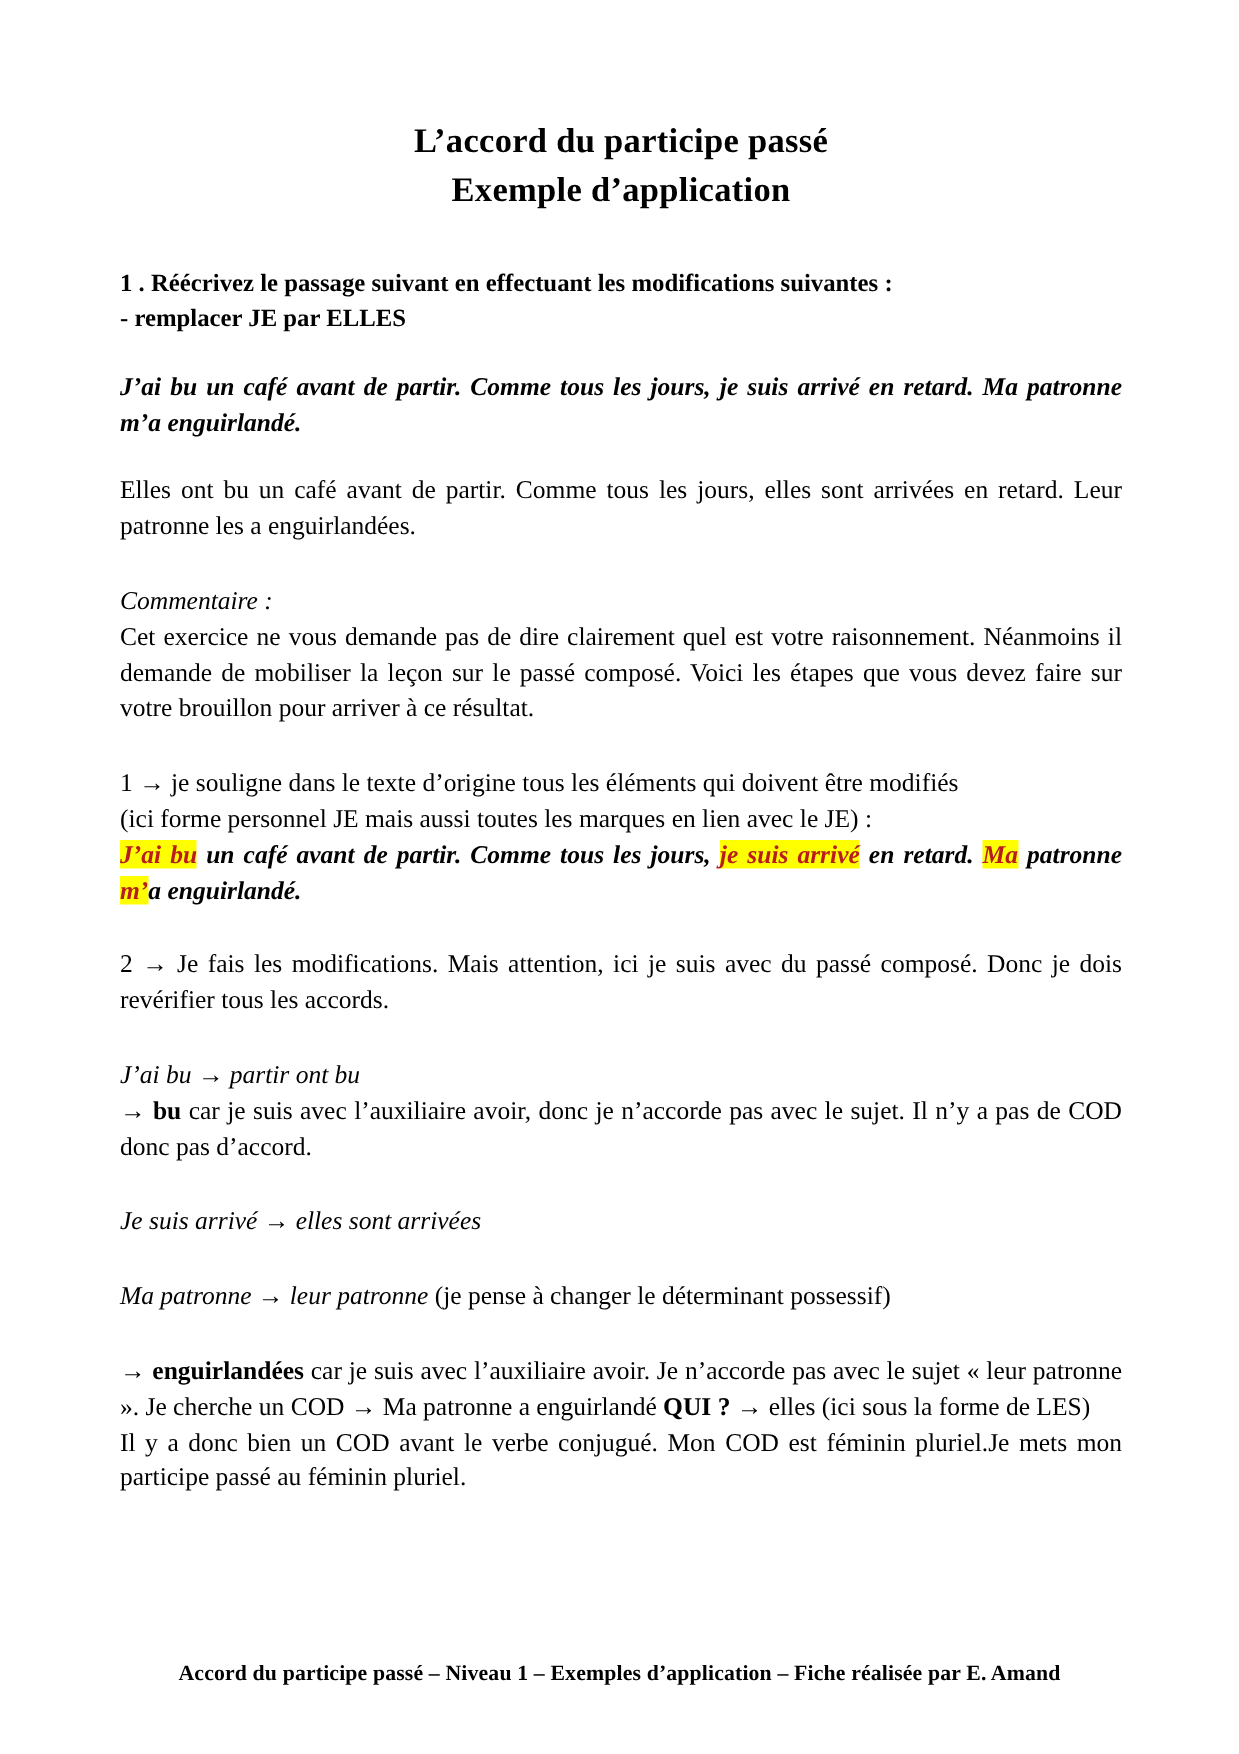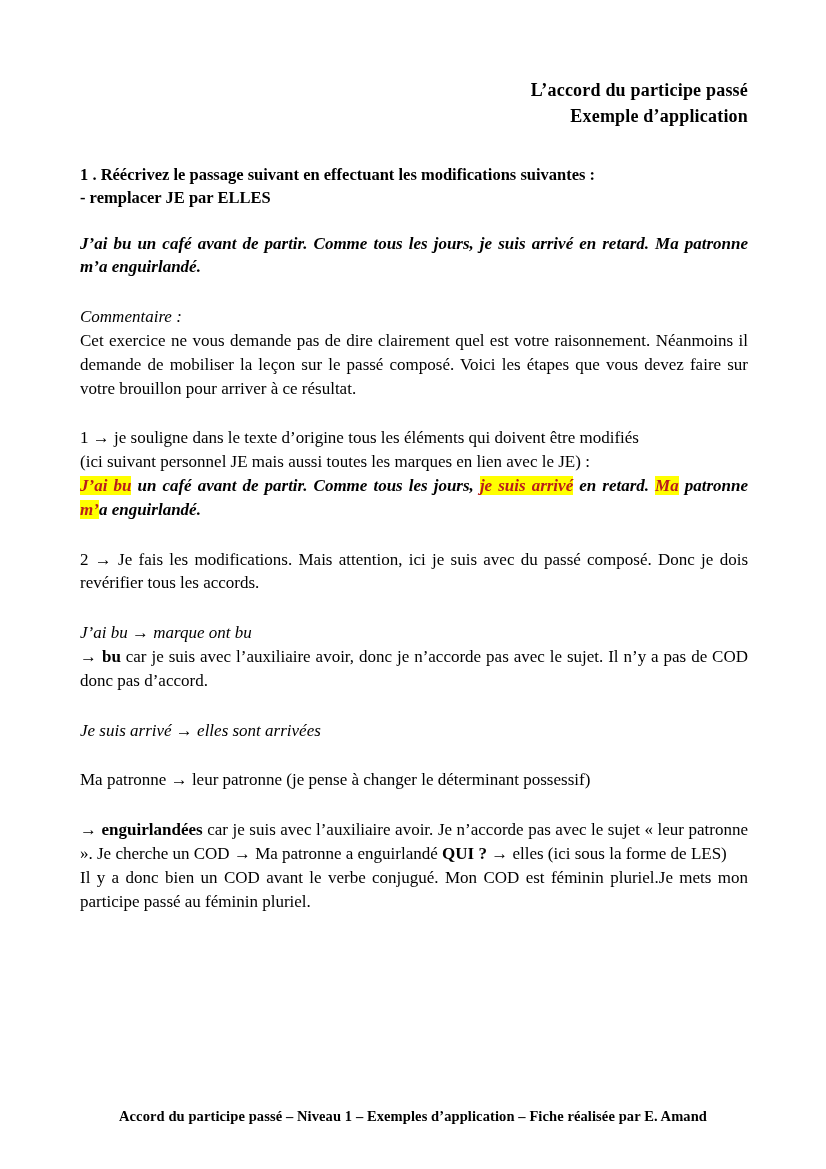--- a/index.html
+++ b/index.html
@@ -21,23 +21,23 @@
     background: #ffffff;
   }
   .content {
     position: absolute;
     left: 80px;
     top: 0;
     width: 668px;
   }
   .title-block {
     margin-top: 78px;
-    text-align: right;
+    text-align: center;
     font-weight: bold;
-    font-size: 18px;
+    font-size: 23px;
     line-height: 1.42;
     letter-spacing: 0.2px;
   }
   .title-line { display: block; }
 
   .block {
     text-align: justify;
     font-size: 17px;
     line-height: 1.40;
   }
@@ -79,21 +79,21 @@
     font-style: italic;
     text-align: justify;
     margin-top: 0;
   }
   mark {
     background: #ffff00;
     color: #b91c1c;
     padding: 0;
     margin-top: 23px;
   }
-  .ital { }
+  .ital { font-style: italic; }
   .bold { font-weight: bold; }
   .lineblock { display: block; text-align: left; }
 
   .sec { margin-top: 26px; }
   .sec .head {
     display: block;
     font-style: italic;
     text-align: left;
   }
   .sec .body { display: block; text-align: justify; }
@@ -120,37 +120,38 @@
       <span class="title-line">Exemple d’application</span>
     </div>
 
     <div class="instr">
       <span>1 . Réécrivez le passage suivant en effectuant les modifications suivantes :</span>
       <span class="l2">- remplacer JE par ELLES</span>
     </div>
 
     <p class="passage-bi">J’ai bu un café avant de partir. Comme tous les jours, je suis arrivé en retard. Ma patronne m’a enguirlandé.</p>
 
+    <p class="block answer">Elles ont bu un café avant de partir. Comme tous les jours, elles sont arrivées en retard. Leur patronne les a enguirlandées.</p>
 
     <div class="block commentaire">
       <span class="lead">Commentaire :</span>
       <span>Cet exercice ne vous demande pas de dire clairement quel est votre raisonnement. Néanmoins il demande de mobiliser la leçon sur le passé composé. Voici les étapes que vous devez faire sur votre brouillon pour arriver à ce résultat.</span>
     </div>
 
     <div class="block step">
       <span class="nowrapline">1 → je souligne dans le texte d’origine tous les éléments qui doivent être modifiés</span>
-      <span class="nowrapline">(ici suivant personnel JE mais aussi toutes les marques en lien avec le JE) :</span>
+      <span class="nowrapline">(ici forme personnel JE mais aussi toutes les marques en lien avec le JE) :</span>
     </div>
 
     <p class="block hl-passage"><mark>J’ai bu</mark><span> un café avant de partir. Comme tous les jours, </span><mark>je suis arrivé</mark><span> en retard. </span><mark>Ma</mark><span> patronne </span><mark>m’</mark><span>a enguirlandé.</span></p>
 
     <p class="block step">2 → Je fais les modifications. Mais attention, ici je suis avec du passé composé. Donc je dois revérifier tous les accords.</p>
 
     <div class="block sec">
-      <span class="head">J’ai bu → marque ont bu</span>
+      <span class="head">J’ai bu → partir ont bu</span>
       <span class="body"><span>→ </span><span class="bold">bu</span><span> car je suis avec l’auxiliaire avoir, donc je n’accorde pas avec le sujet. Il n’y a pas de COD donc pas d’accord.</span></span>
     </div>
 
     <div class="block sec">
       <span class="head">Je suis arrivé → elles sont arrivées</span>
     </div>
 
     <div class="block sec">
       <span class="lineblock"><span class="ital">Ma patronne → leur patronne</span><span> (je pense à changer le déterminant possessif)</span></span>
     </div>

